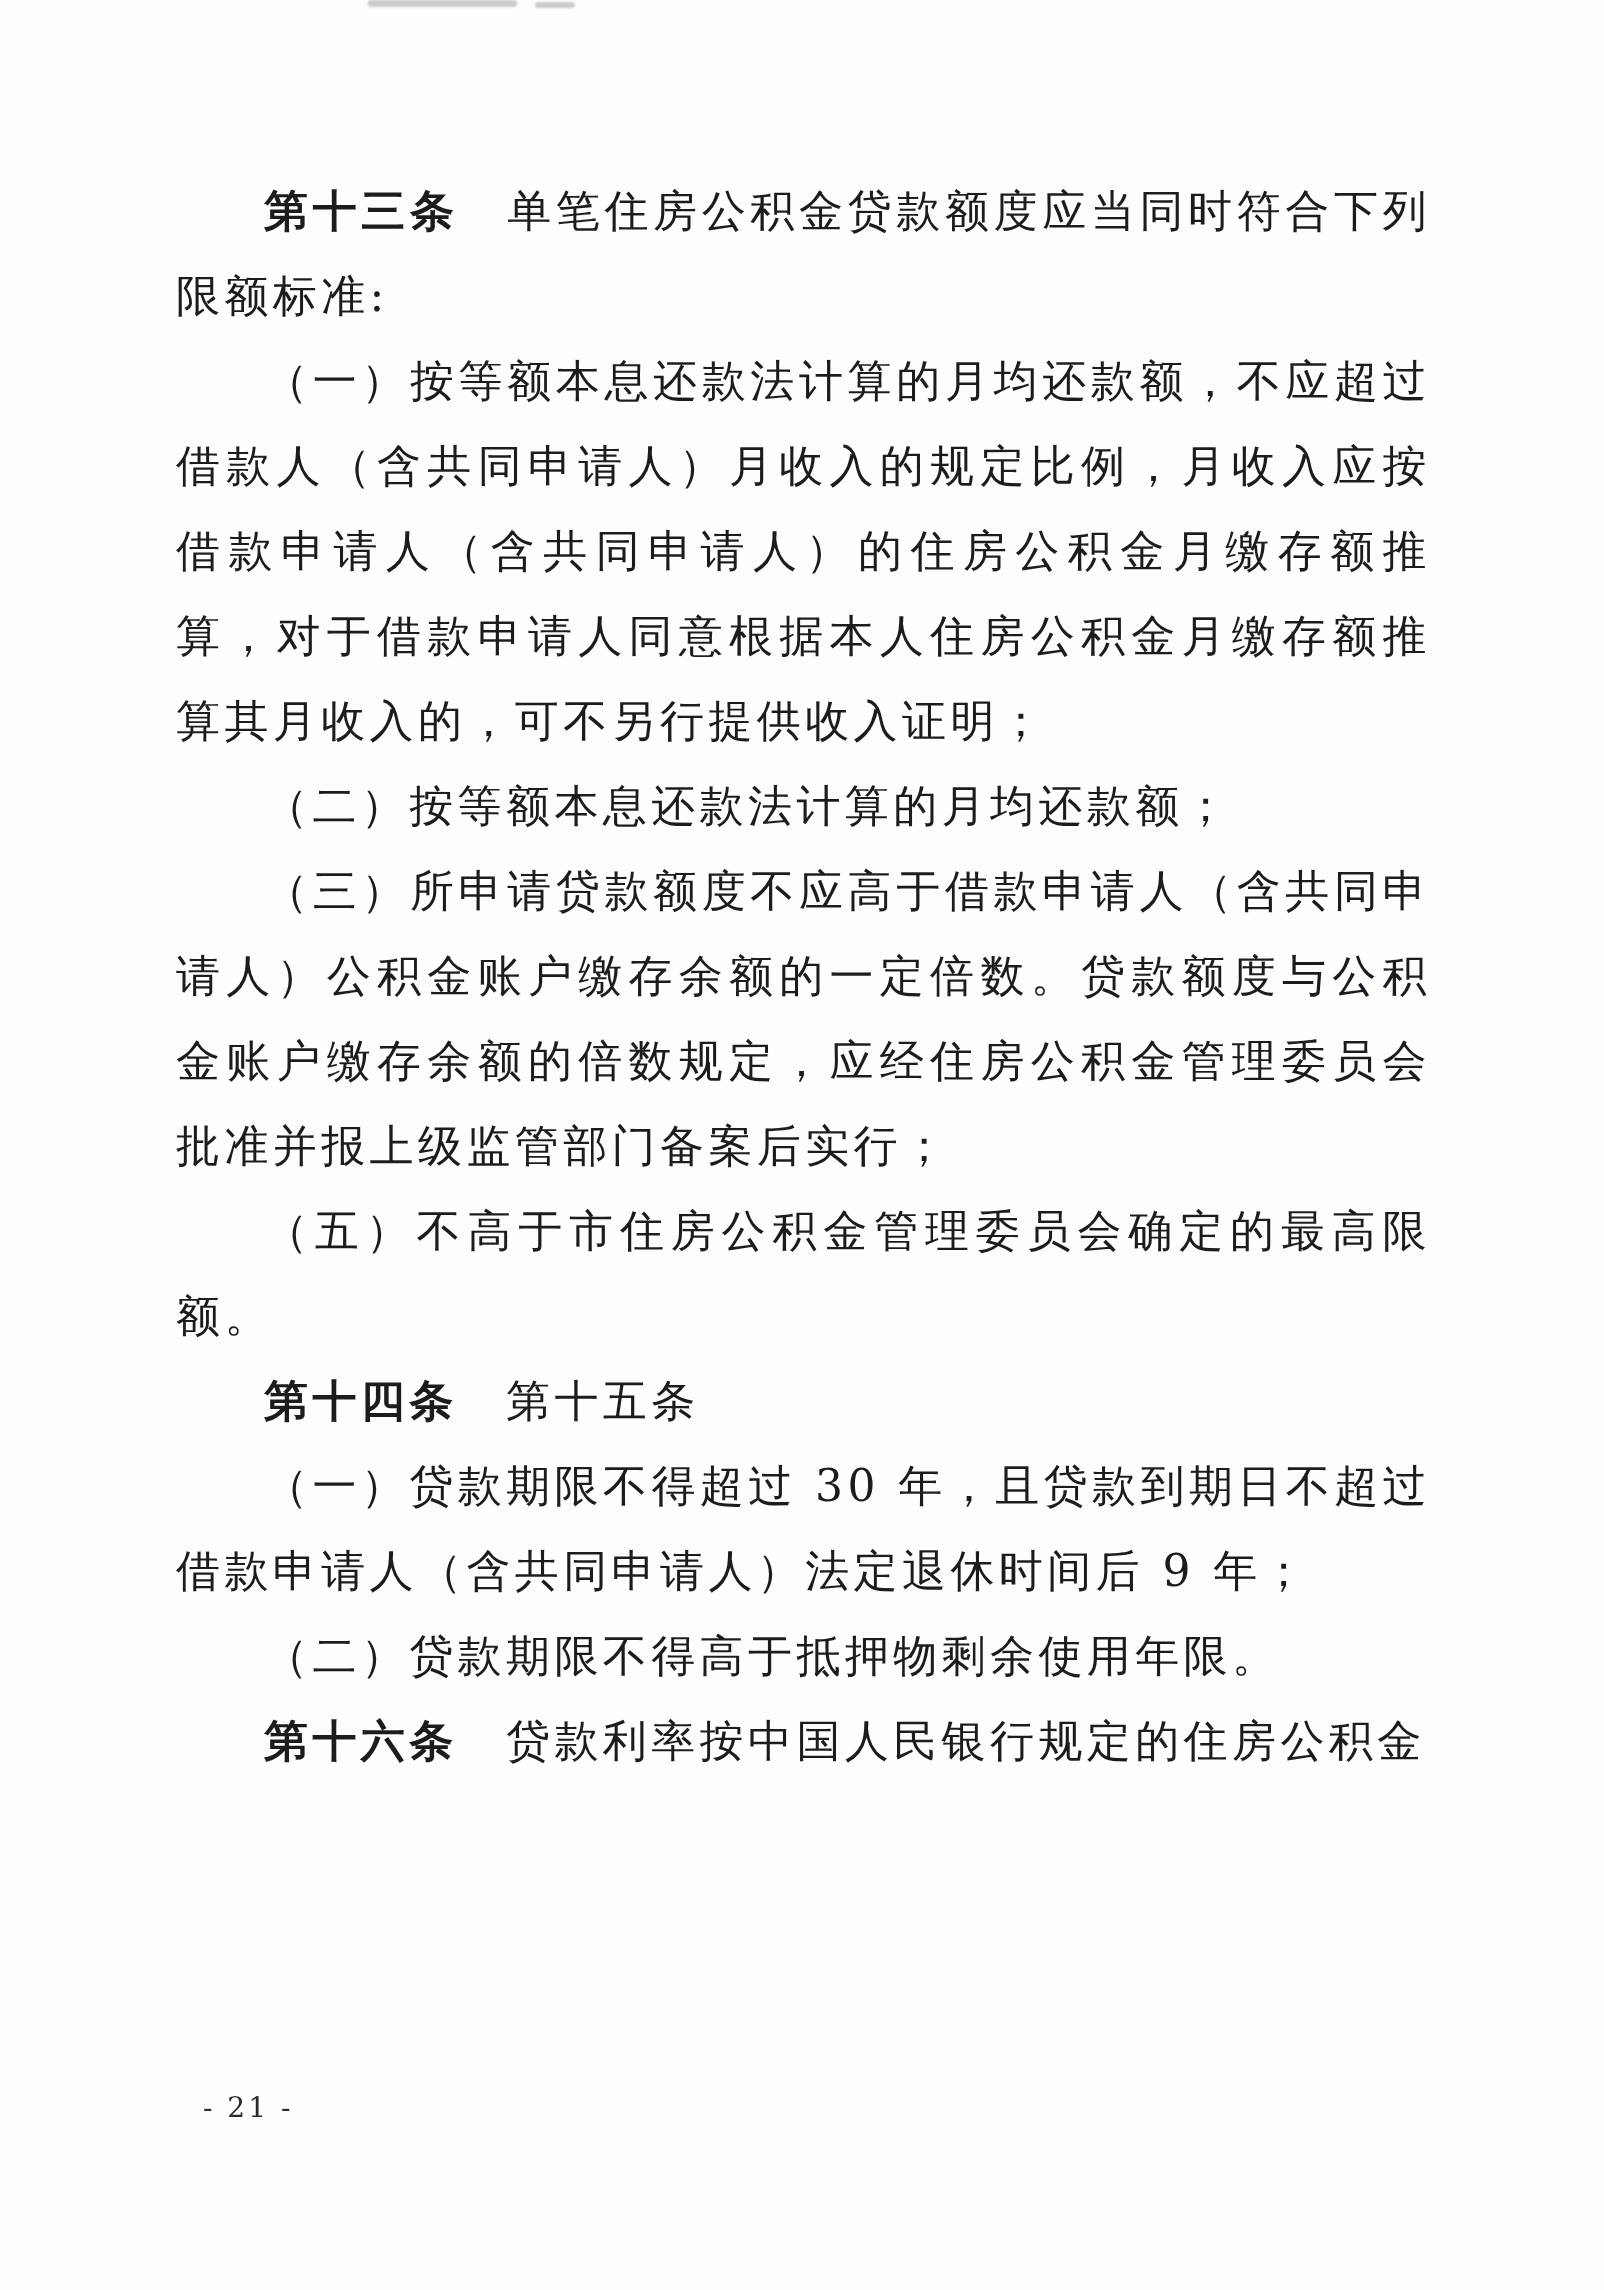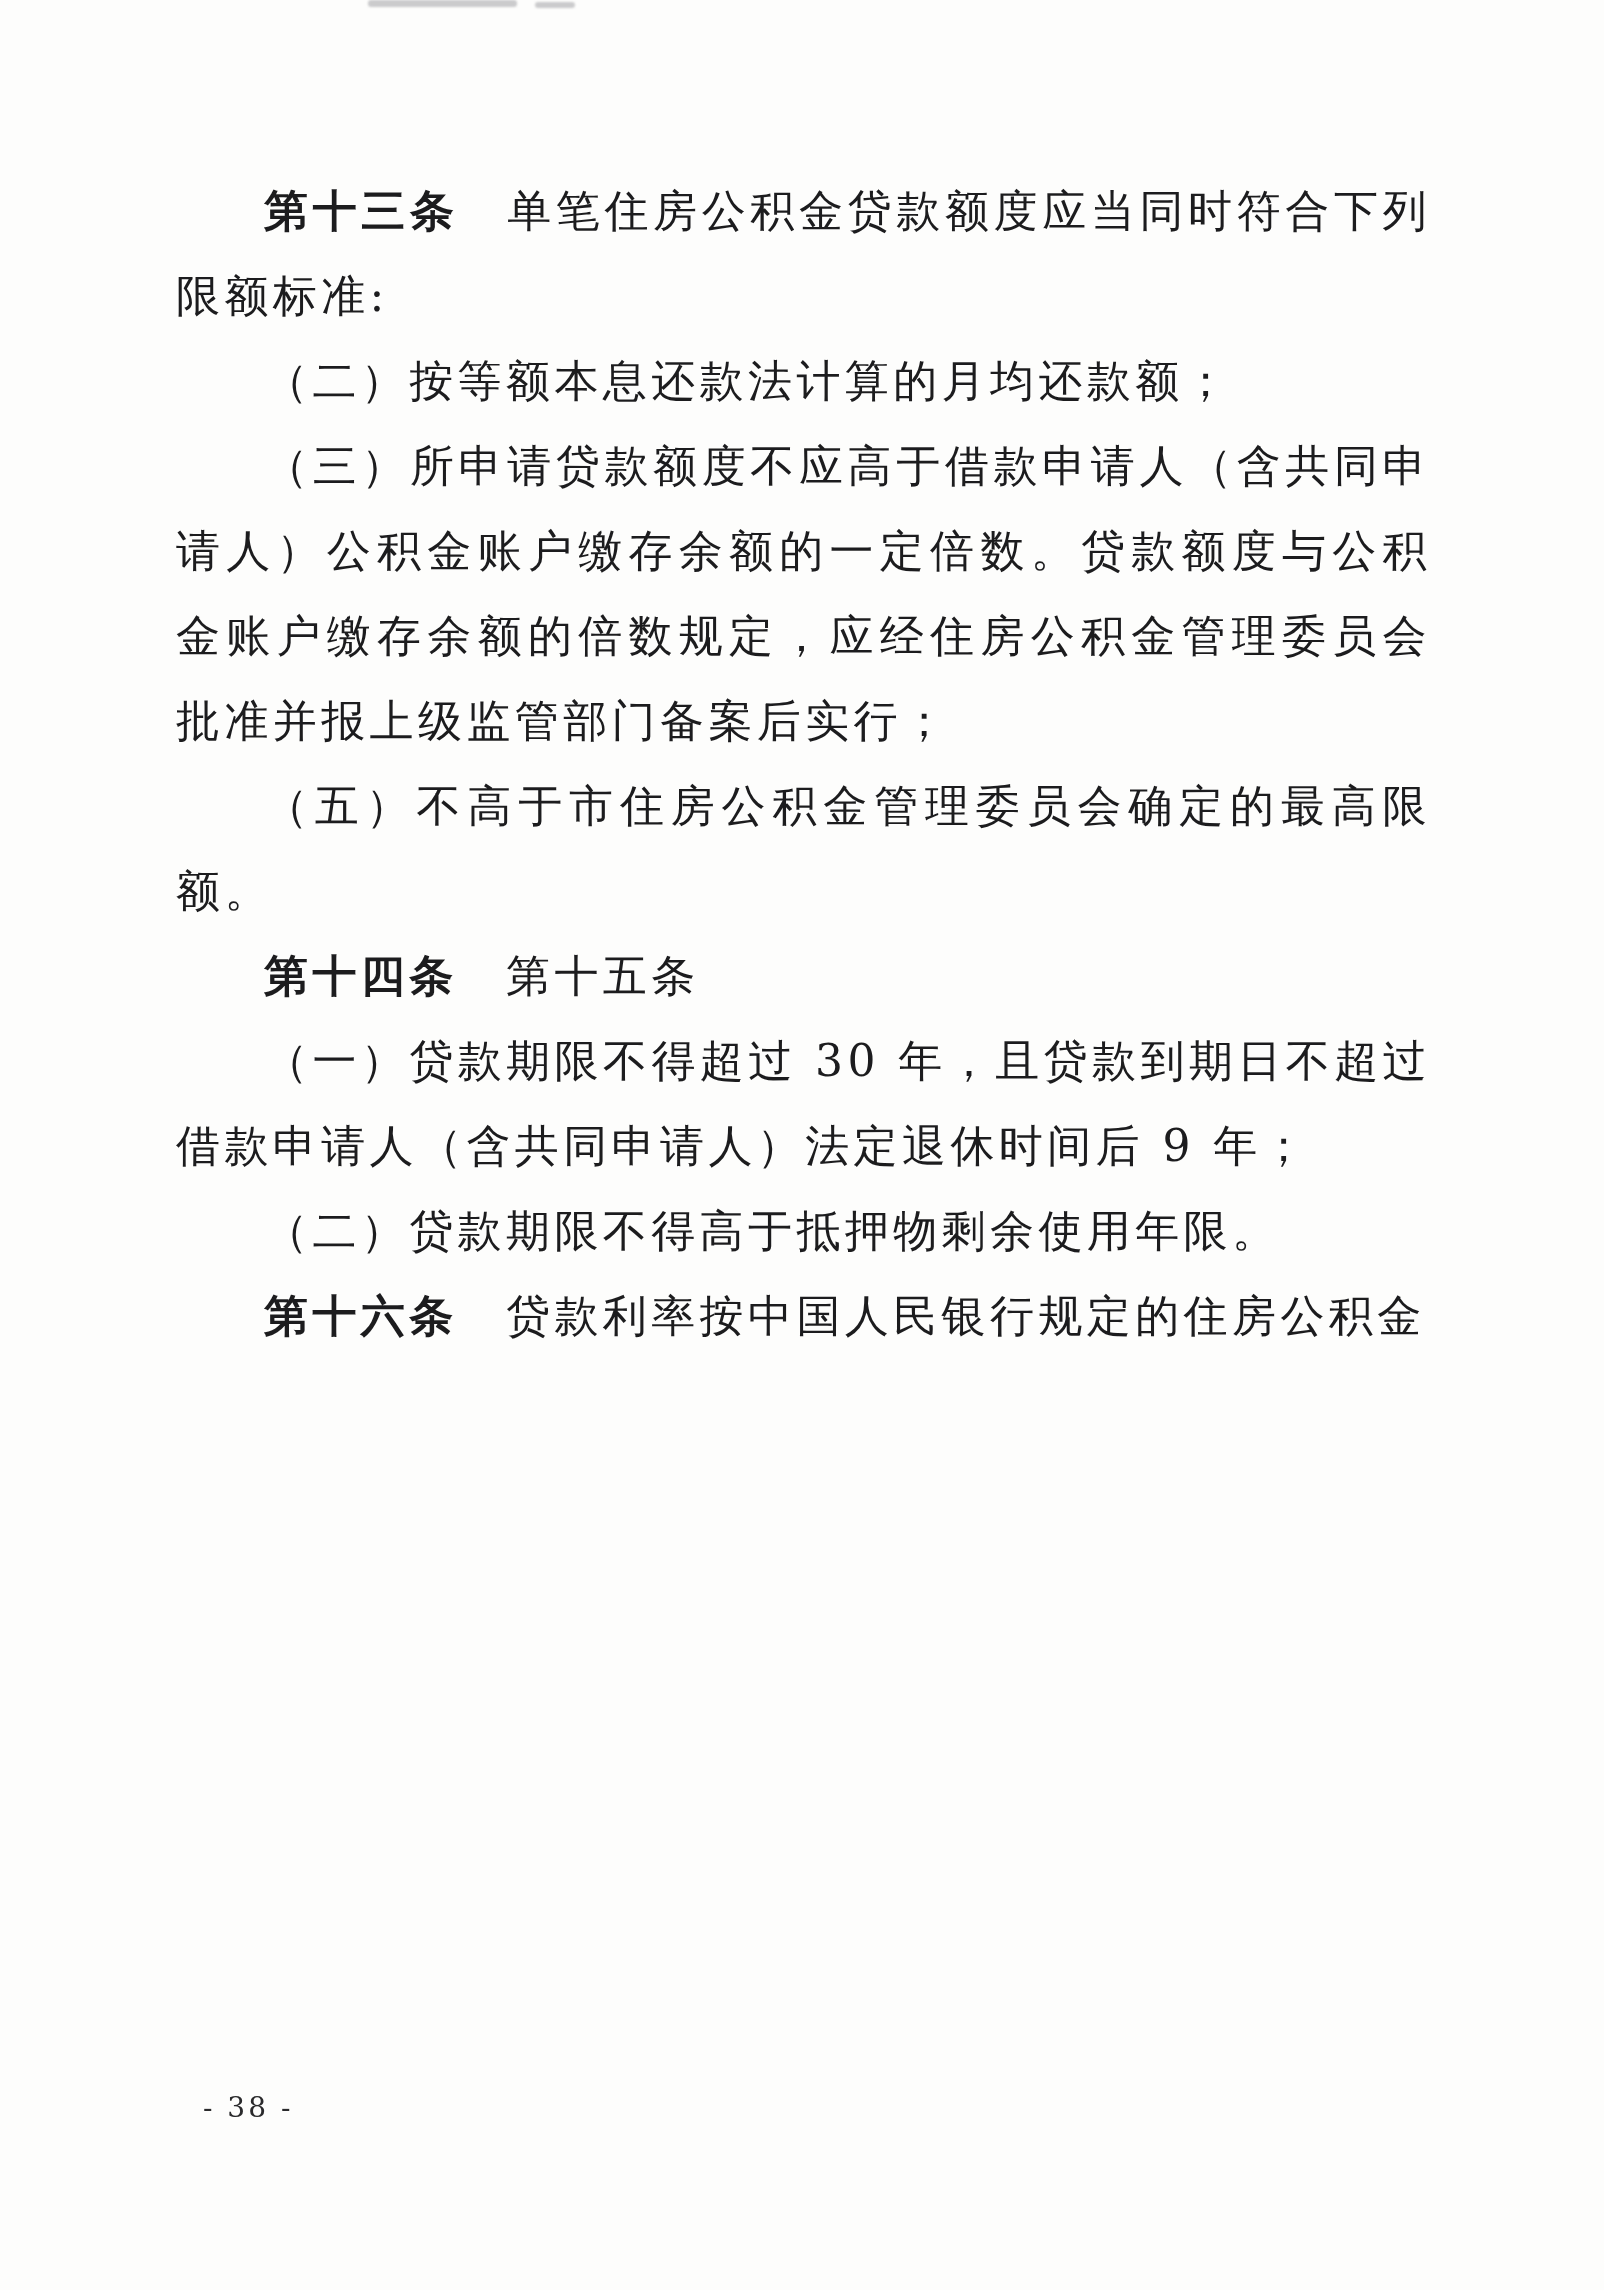--- a/index.html
+++ b/index.html
@@ -59,25 +59,26 @@
 </head>
 <body>
 
 <div class="page">
 
   <div class="scan-artifact artifact-1"></div>
   <div class="scan-artifact artifact-2"></div>
 
   <div class="doc-body">
     <p class="para"><span class="term">第十三条</span><span>　单笔住房公积金贷款额度应当同时符合下列限额标准:</span></p>
+    <p class="para"><span class="term"></span><span>（一）按等额本息还款法计算的月均还款额，不应超过借款人（含共同申请人）月收入的规定比例，月收入应按借款申请人（含共同申请人）的住房公积金月缴存额推算，对于借款申请人同意根据本人住房公积金月缴存额推算其月收入的，可不另行提供收入证明；</span></p>
     <p class="para"><span class="term"></span><span>（二）按等额本息还款法计算的月均还款额；</span></p>
     <p class="para"><span class="term"></span><span>（三）所申请贷款额度不应高于借款申请人（含共同申请人）公积金账户缴存余额的一定倍数。贷款额度与公积金账户缴存余额的倍数规定，应经住房公积金管理委员会批准并报上级监管部门备案后实行；</span></p>
     <p class="para"><span class="term"></span><span>（五）不高于市住房公积金管理委员会确定的最高限额。</span></p>
     <p class="para"><span class="term">第十四条</span><span>　第十五条</span></p>
     <p class="para"><span class="term"></span><span>（一）贷款期限不得超过 30 年，且贷款到期日不超过借款申请人（含共同申请人）法定退休时间后 9 年；</span></p>
     <p class="para"><span class="term"></span><span>（二）贷款期限不得高于抵押物剩余使用年限。</span></p>
     <p class="para"><span class="term">第十六条</span><span>　贷款利率按中国人民银行规定的住房公积金</span></p>
   </div>
 
-  <div class="footer">- 38 -</div>
+  <div class="footer">- 21 -</div>
 
 </div>
 
 
 </body></html>

